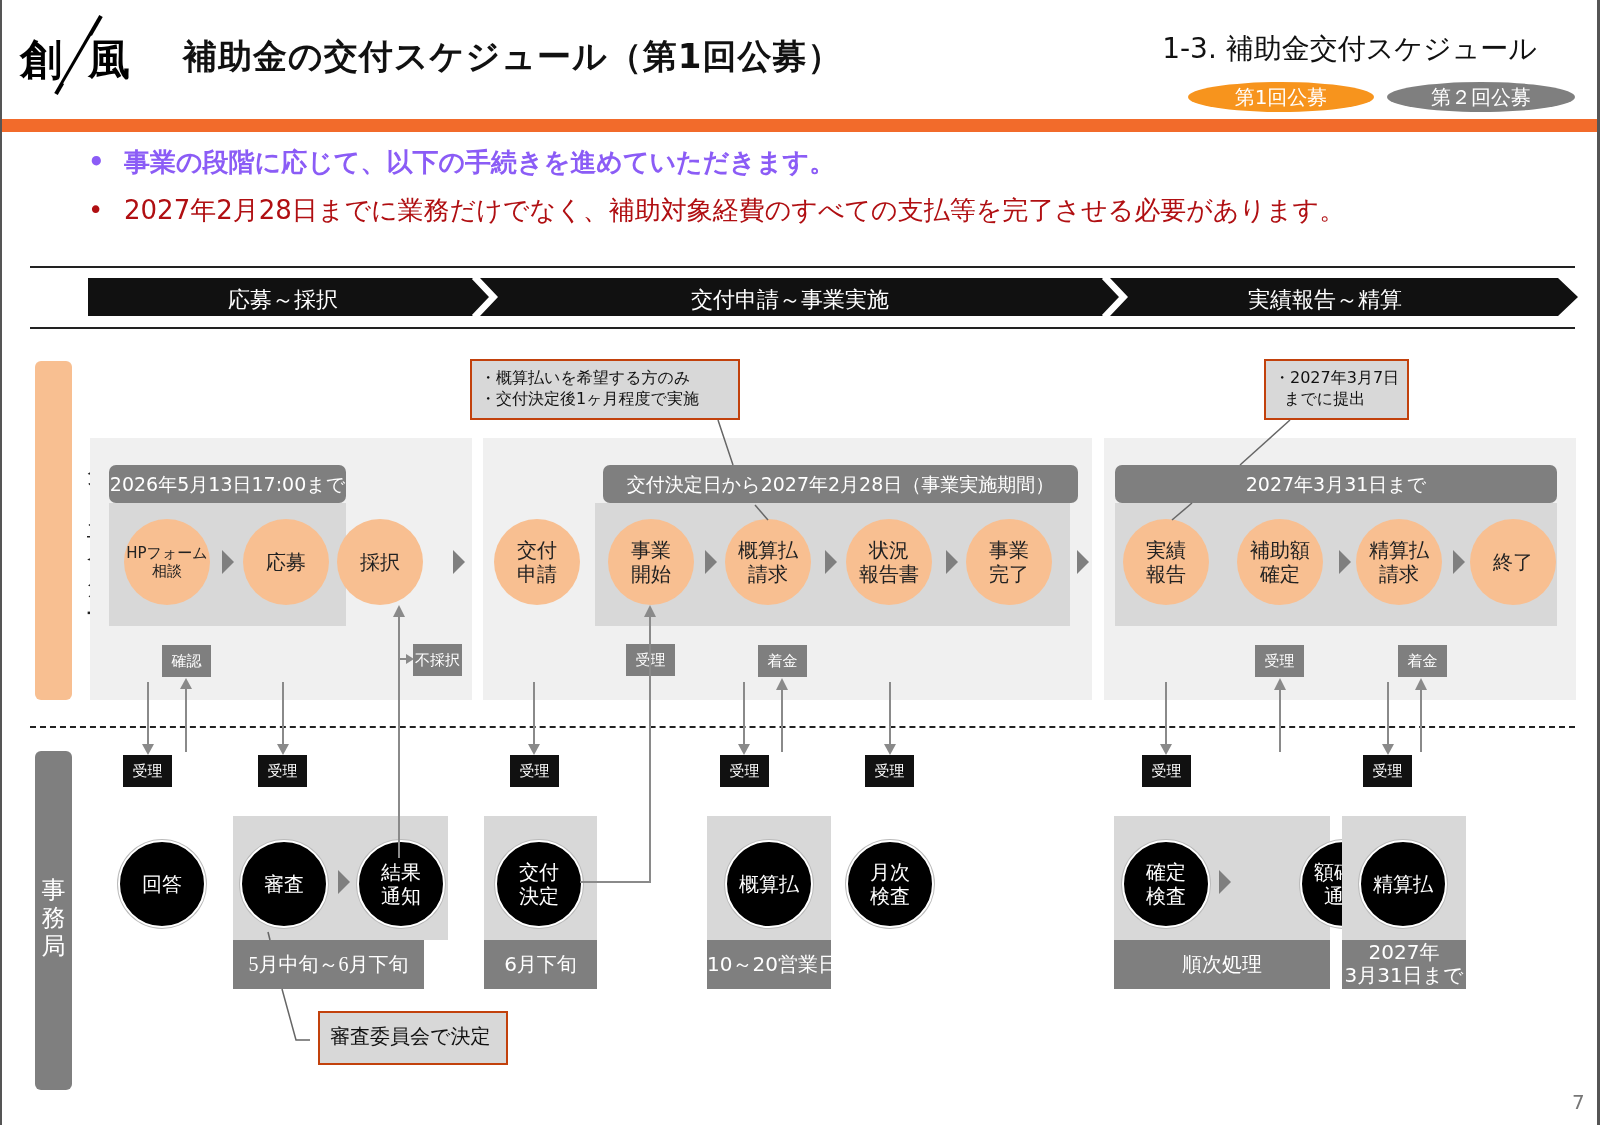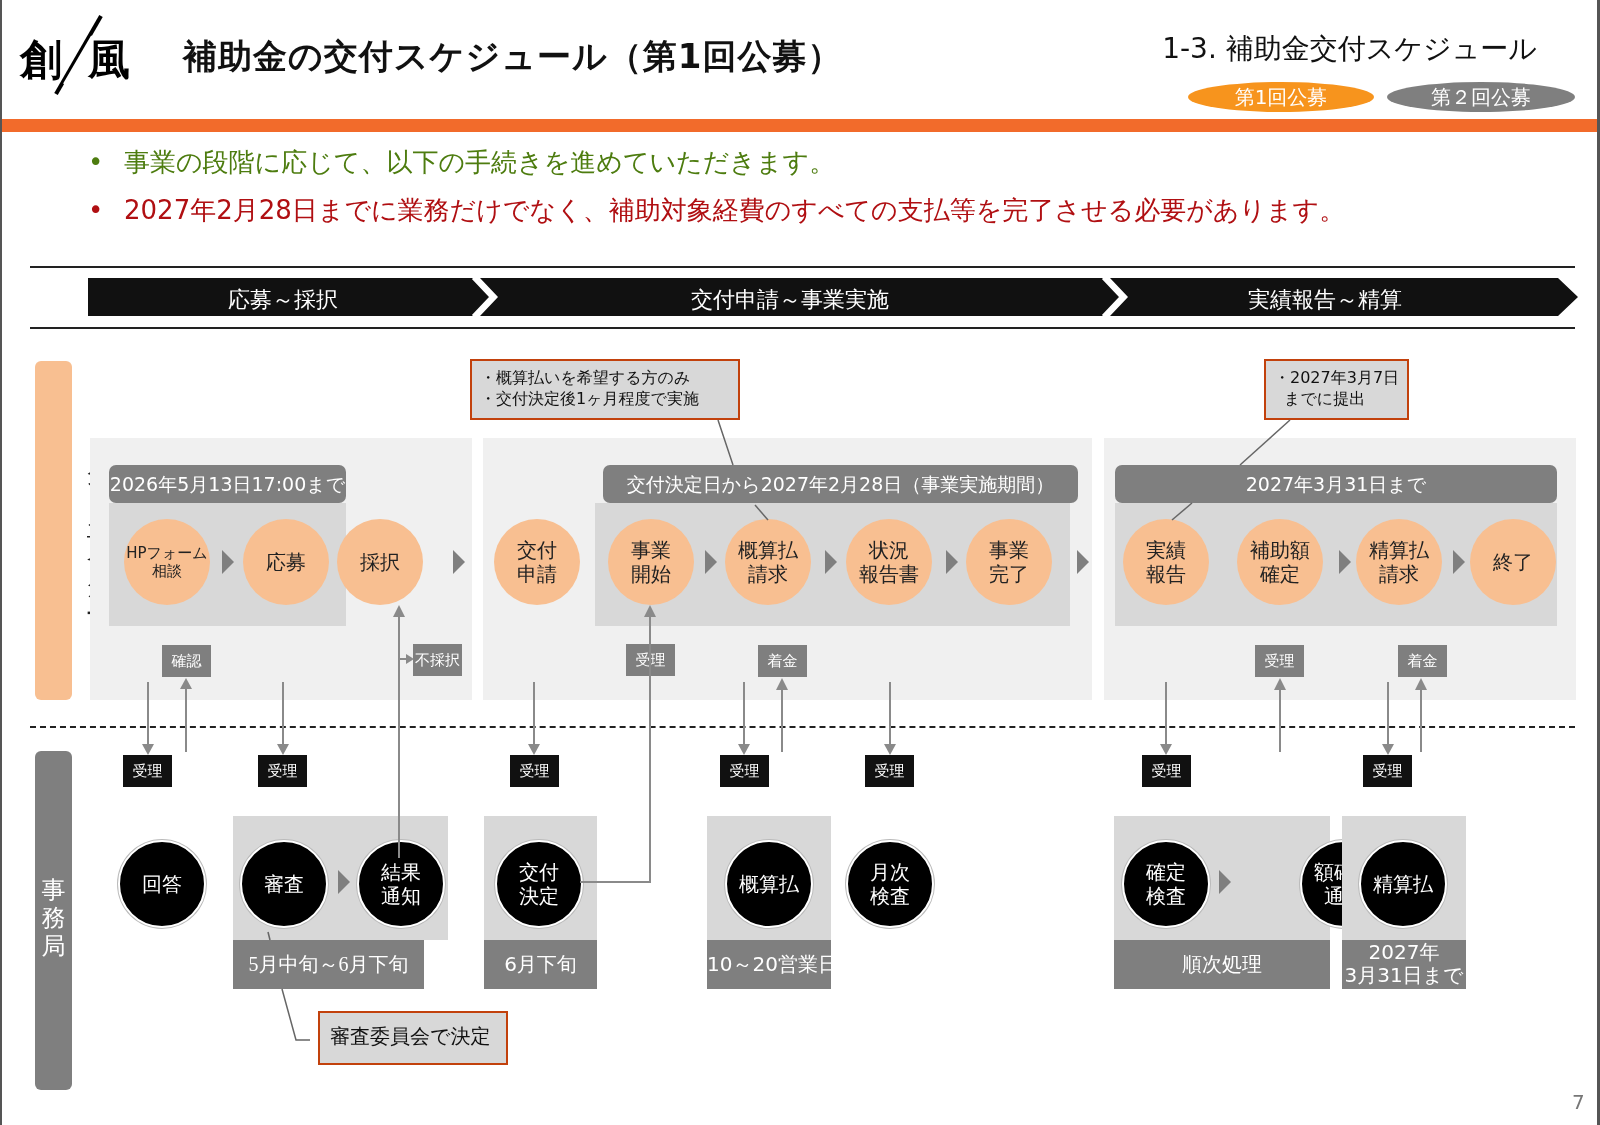--- a/index.html
+++ b/index.html
@@ -9,21 +9,21 @@
   .frame-right{left:1597px;top:0;width:3px;height:1125px;background:#555;}
   .logo{left:18px;top:14px;width:130px;height:82px;}
   .title{left:183px;top:34px;font-size:34px;font-weight:bold;letter-spacing:1px;white-space:nowrap;}
   .section-title{right:63px;top:30px;font-size:28px;font-weight:normal;white-space:nowrap;}
   .pill{top:82px;height:30px;border-radius:50%;color:#fff;font-size:20px;line-height:30px;text-align:center;}
   .pill-1{left:1188px;width:186px;background:#f7941d;}
   .pill-2{left:1387px;width:188px;background:#7f7f7f;}
   .orange-bar{left:2px;top:119px;width:1595px;height:13px;background:#f26b2b;}
   .bullet{left:88px;font-size:26px;white-space:nowrap;}
   .bullet .dot{display:inline-block;width:36px;}
-  .b1{top:145px;color:#4d7c0f;}
+  .b1{top:145px;color:#8b5cf6;font-weight:bold;}
   .b2{top:193px;color:#b00f12;}
   .hline{height:2px;background:#222;}
   .phase-svg{left:88px;top:278px;}
   .phase-label{top:285px;color:#fff;font-size:22px;text-align:center;white-space:nowrap;}
   .lane-creator{left:35px;top:361px;width:37px;height:339px;background:#f8bf91;border-radius:6px;}
   .lane-office{left:35px;top:751px;width:37px;height:339px;background:#7f7f7f;border-radius:6px;}
   .lane-text{width:37px;text-align:center;font-size:24px;line-height:28px;white-space:normal;word-break:break-all;}
   .panel{background:#f0f0f0;}
   .grp{background:#d8d8d8;}
   .hdr{background:#7f7f7f;color:#fff;font-size:19px;text-align:center;white-space:nowrap;overflow:visible;border-radius:7px;}

